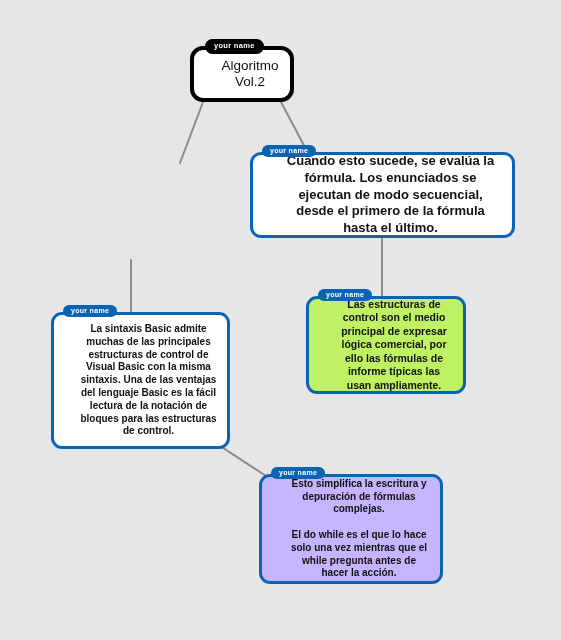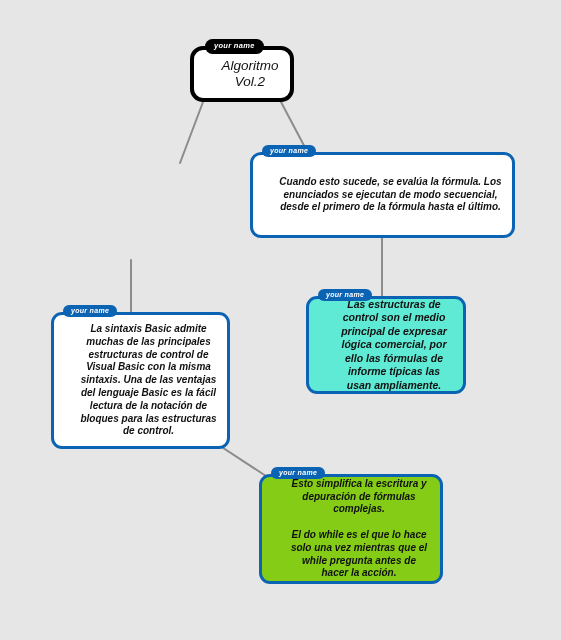--- a/index.html
+++ b/index.html
@@ -34,21 +34,20 @@
     position: absolute;
     box-sizing: border-box;
     background: #ffffff;
     border-style: solid;
     border-width: 3px;
     border-radius: 11px;
     z-index: 2;
     display: flex;
     align-items: center;
     justify-content: center;
-    font-style: italic;
   }
   .node.blue {
     border-color: #0b63b3;
   }
   .node.black {
     border-color: #000000;
     border-width: 4px;
     border-radius: 13px;
   }
   .node-tag {
@@ -97,21 +96,21 @@
   }
   
   #node-root   { left: 190px; top: 46px;  width: 104px; height: 56px; }
   #node-a      { left: 80px;  top: 160px; width: 105px; height: 100px; }
   #node-b      { left: 250px; top: 152px; width: 265px; height: 86px; }
   #node-c      { left: 51px;  top: 312px; width: 179px; height: 137px; }
   #node-d      { left: 306px; top: 296px; width: 160px; height: 98px; }
   #node-e      { left: 259px; top: 474px; width: 184px; height: 110px; }
   #node-c .node-body { font-size: 10px; }
   #node-e .node-body { font-size: 10px; }
-  #node-b .node-body { font-size: 10px; }
+  #node-b .node-body { font-size: 13px; }
 </style>
 </head>
 <body style="background: rgb(230, 230, 230);">
 
 <div id="canvas">
 
   <svg id="edges" viewBox="0 0 561 640">
       <line x1="203" y1="102" x2="180" y2="163" stroke="#8c8c8c" stroke-width="2" stroke-linecap="round"></line>
       <line x1="281" y1="102" x2="309" y2="155" stroke="#8c8c8c" stroke-width="2" stroke-linecap="round"></line>
       <line x1="131" y1="260" x2="131" y2="313" stroke="#8c8c8c" stroke-width="2" stroke-linecap="round"></line>
@@ -128,25 +127,25 @@
   <div class="node blue" id="node-b" style="border-color: rgb(11, 99, 179); background: rgb(255, 255, 255);">
     <span class="node-tag" style="background: rgb(11, 99, 179);">your name</span>
     <div class="node-body" style="color: rgb(17, 17, 17);">Cuando esto sucede, se evalúa la fórmula. Los enunciados se ejecutan de modo secuencial, desde el primero de la fórmula hasta el último.</div>
   </div>
 
   <div class="node blue" id="node-c" style="border-color: rgb(11, 99, 179); background: rgb(255, 255, 255);">
     <span class="node-tag" style="background: rgb(11, 99, 179);">your name</span>
     <div class="node-body" style="color: rgb(17, 17, 17);">La sintaxis Basic admite muchas de las principales estructuras de control de Visual Basic con la misma sintaxis. Una de las ventajas del lenguaje Basic es la fácil lectura de la notación de bloques para las estructuras de control.</div>
   </div>
 
-  <div class="node blue" id="node-d" style="border-color: rgb(11, 99, 179); background: #5eead4;">
+  <div class="node blue" id="node-d" style="border-color: rgb(11, 99, 179); background: #bef264;">
     <span class="node-tag" style="background: rgb(11, 99, 179);">your name</span>
     <div class="node-body" style="color: rgb(17, 17, 17);">Las estructuras de control son el medio principal de expresar lógica comercial, por ello las fórmulas de informe típicas las usan ampliamente.</div>
   </div>
 
-  <div class="node blue" id="node-e" style="border-color: rgb(11, 99, 179); background: #84cc16;">
+  <div class="node blue" id="node-e" style="border-color: rgb(11, 99, 179); background: #c4b5fd;">
     <span class="node-tag" style="background: rgb(11, 99, 179);">your name</span>
     <div class="node-body" style="color: rgb(17, 17, 17);">Esto simplifica la escritura y depuración de fórmulas complejas.
 
 El do while es el que lo hace solo una vez mientras que el while pregunta antes de hacer la acción.</div>
   </div>
 
 </div>
 
 </body></html>

